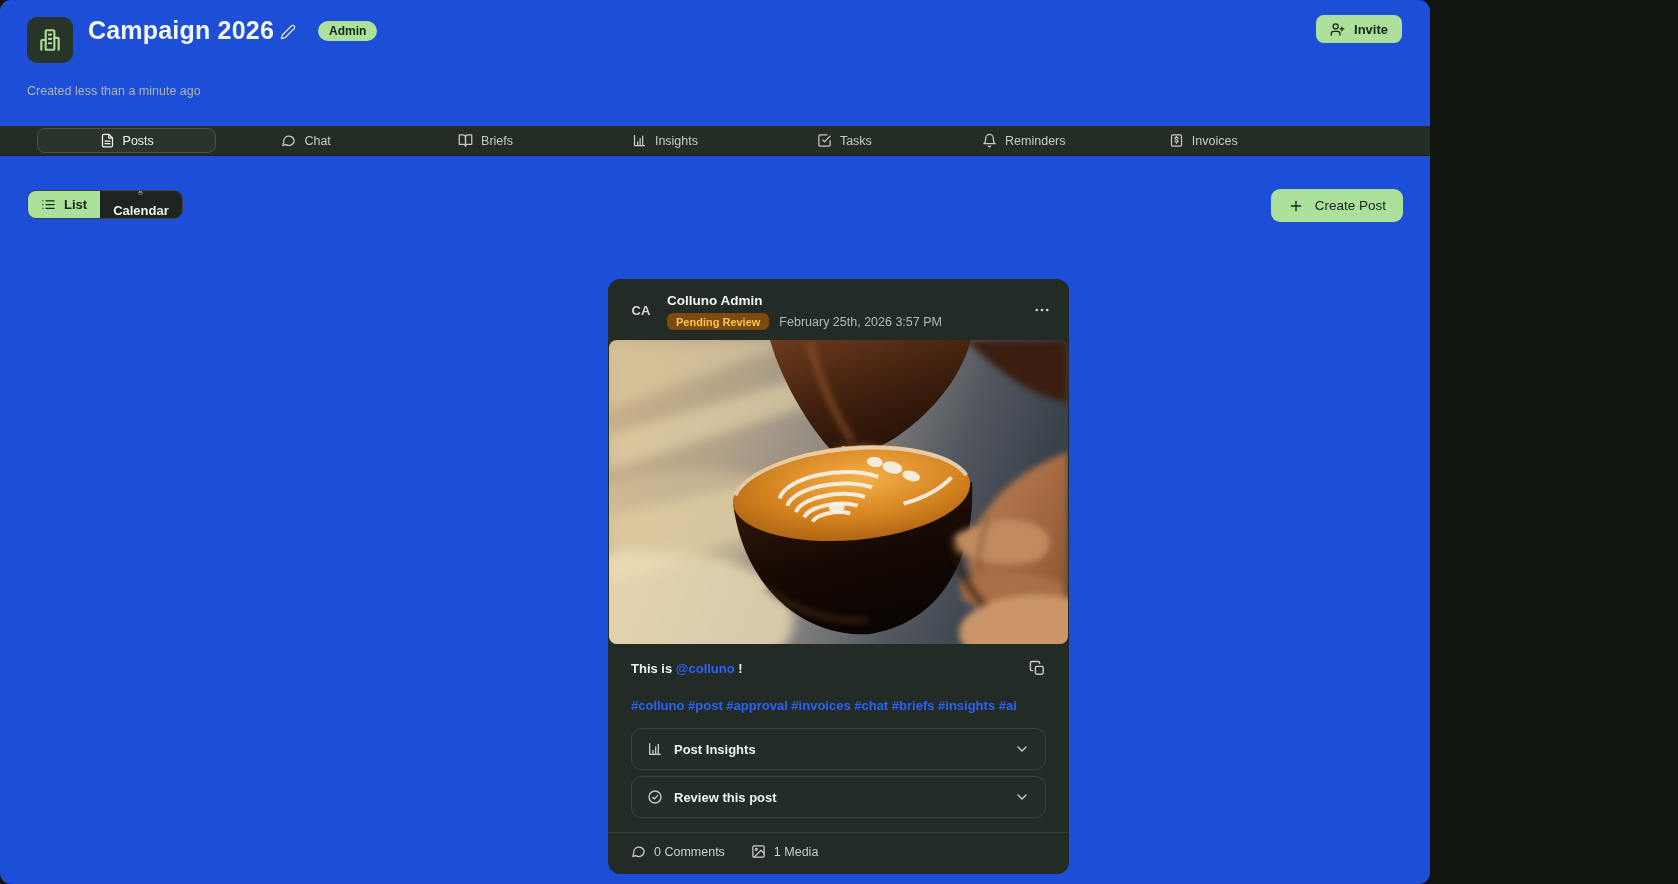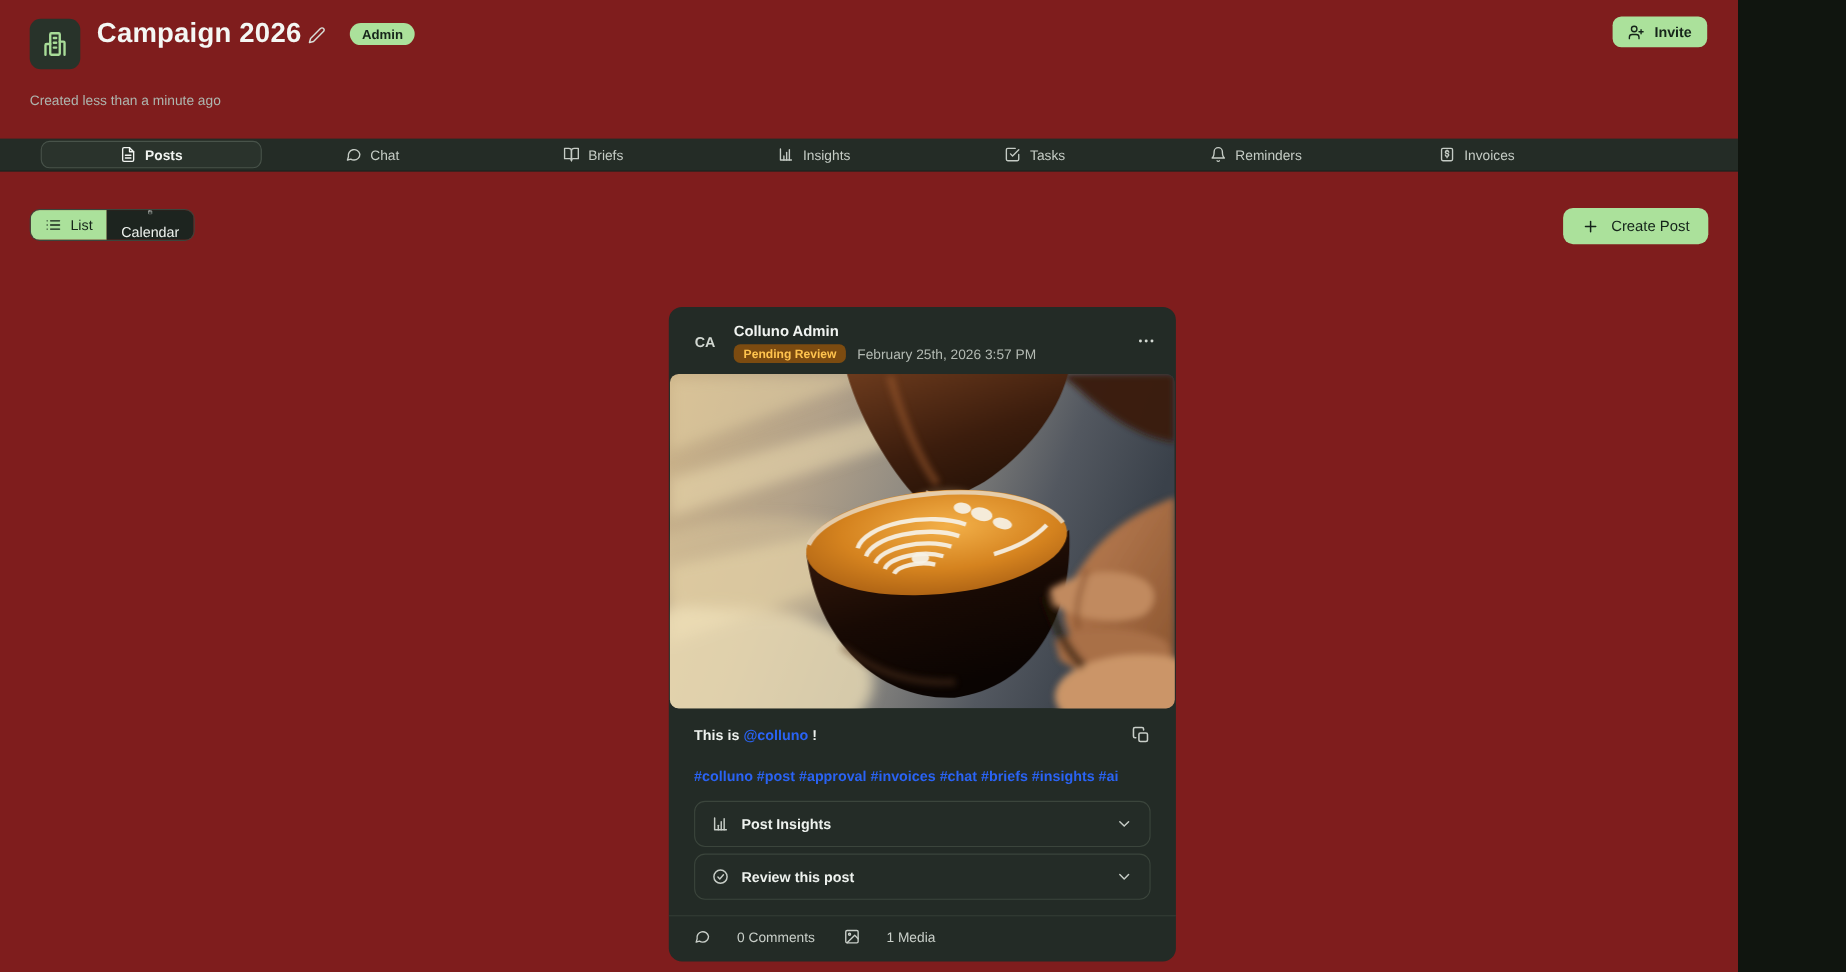--- a/index.html
+++ b/index.html
@@ -1,42 +1,42 @@
 <!DOCTYPE html>
 <html><head>
 <meta charset="utf-8">
 <style>
   * { margin:0; padding:0; box-sizing:border-box; }
   html,body { background:#10150f; }
   body { font-family:"Liberation Sans", sans-serif; }
-  .app{ position:relative; width:1580px; height:884px; background:#7f1d1d; overflow:hidden; color:#eef2ee; }
+  .app{ position:relative; width:1430px; height:884px; background:#1d4ed8; overflow:hidden; color:#eef2ee;border-radius:11px; }
 
   svg.ic{ fill:none; stroke:currentColor; stroke-width:2; stroke-linecap:round; stroke-linejoin:round; display:block; }
 
   
   .logo{ position:absolute; left:27px; top:17px; width:46px; height:46px; border-radius:10px; background:#28332a; display:flex; align-items:center; justify-content:center; color:#a8dc98; }
   .logo svg{ width:26px; height:26px; }
   .page-title{ position:absolute; left:88px; top:16px; font-size:25px; font-weight:bold; letter-spacing:.2px; color:#f4f7f4; }
   .edit-btn{ position:absolute; left:280px; top:24px; width:18px; height:18px; color:#d8ded8; cursor:pointer; }
   .edit-btn svg{ width:16px; height:16px; }
   .role-badge{ position:absolute; left:318px; top:21px; background:#abe19b; color:#16251a; font-size:12px; font-weight:600; padding:3px 11px; border-radius:11px; }
   .invite-btn{ position:absolute; right:28px; top:15px; height:28px; display:flex; align-items:center; gap:9px; background:#abe19b; color:#16251a; font-size:13px; font-weight:600; padding:0 14px; border:none; border-radius:8px; cursor:pointer; }
   .invite-btn svg{ width:15px; height:15px; }
   .created-text{ position:absolute; left:27px; top:84px; font-size:12.5px; color:#aeb5ae; }
 
   
   .tabstrip{ position:absolute; left:0; right:0; top:126px; height:30px; background:#242c26; border-bottom:1px solid rgba(0,0,0,.25); }
   .tabs{ display:flex; height:100%; padding:0 137px 0 27px; }
   .tab{ flex:1; display:flex; align-items:center; justify-content:center; gap:8px; font-size:12.5px; color:#c5ccc5; cursor:pointer; border:1px solid transparent; border-radius:8px; margin:2px 0; }
   .tab svg{ width:15px; height:15px; }
-  .tab.active{ background:#2a332c; border-color:#48534a; color:#f1f4f1; font-weight:bold;margin-left:10px; }
+  .tab.active{ background:#2a332c; border-color:#48534a; color:#f1f4f1; font-weight:normal;margin-left:10px; }
 
   
   .seg{ position:absolute; left:27px; top:190px; height:29px; display:flex; border-radius:9px; overflow:hidden; border:1px solid #3b453c; }
-  .seg-item{ display:flex; align-items:center; gap:8px; padding:0 13px; font-size:13px; font-weight:normal; cursor:pointer; }
+  .seg-item{ display:flex; align-items:center; gap:8px; padding:0 13px; font-size:13px; font-weight:bold; cursor:pointer; }
   .seg-item svg{ width:15px; height:15px; }
   .seg-item.active{ background:#abe19b; color:#16251a; }
   .seg-item.inactive{ background:#1d241f; color:#eef2ee;flex-direction:column; }
   .create-btn{ position:absolute; right:27px; top:189px; height:33px; display:flex; align-items:center; gap:11px; background:#abe19b; color:#14231a; font-size:13.5px; font-weight:normal; padding:0 17px; border:none; border-radius:9px; cursor:pointer; }
   .create-btn svg{ width:16px; height:16px; }
 
   .chips{ position:absolute; left:27px; top:235px; display:flex; gap:10px; }
   .chip{ height:25px; display:flex; align-items:center; padding:0 13px; border-radius:8px; border:1px solid #39433a; background:#1d241f; color:#cfd6cf; font-size:12.5px; font-weight:600; cursor:pointer; }
   .chip.active{ background:#abe19b; border-color:#abe19b; color:#15241a; font-weight:bold; }
 
@@ -62,21 +62,21 @@
   .copy-btn svg{ width:17px; height:17px; }
   .hashtags{ margin:21px 23px 0; font-size:13px; font-weight:600; color:#2a63f4; }
 
   .panel{ margin:15px 23px 0; height:42px; border:1px solid #3b453c; border-radius:10px; display:flex; align-items:center; gap:11px; padding:0 15px; cursor:pointer; background:#242c27; }
   .panel + .panel{ margin-top:6px; }
   .panel svg{ width:16px; height:16px; color:#c6ccc6; }
   .panel-label{ font-size:13px; font-weight:bold; color:#eef2ee; }
   .panel .chev{ margin-left:auto; }
 
   .card-footer{ margin-top:14px; border-top:1px solid #333c35; padding:11px 23px 15px; display:flex; align-items:center; gap:26px; }
-  .footer-item{ display:flex; align-items:center; gap:24px; color:#c9cfc9; font-size:12.5px; cursor:pointer; }
+  .footer-item{ display:flex; align-items:center; gap:8px; color:#c9cfc9; font-size:12.5px; cursor:pointer; }
   .footer-item svg{ width:15px; height:15px; }
 
   .fab{ position:absolute; left:1610px; top:817px; width:47px; height:47px; border-radius:50%; background:#abe19b; color:#1a2a1e; border:none; display:flex; align-items:center; justify-content:center; cursor:pointer; box-shadow:0 4px 12px rgba(0,0,0,.4); }
   .fab svg{ width:20px; height:20px; stroke-width:2.2; }
 </style>
 </head>
 <body>
 
 <div class="app">
 

